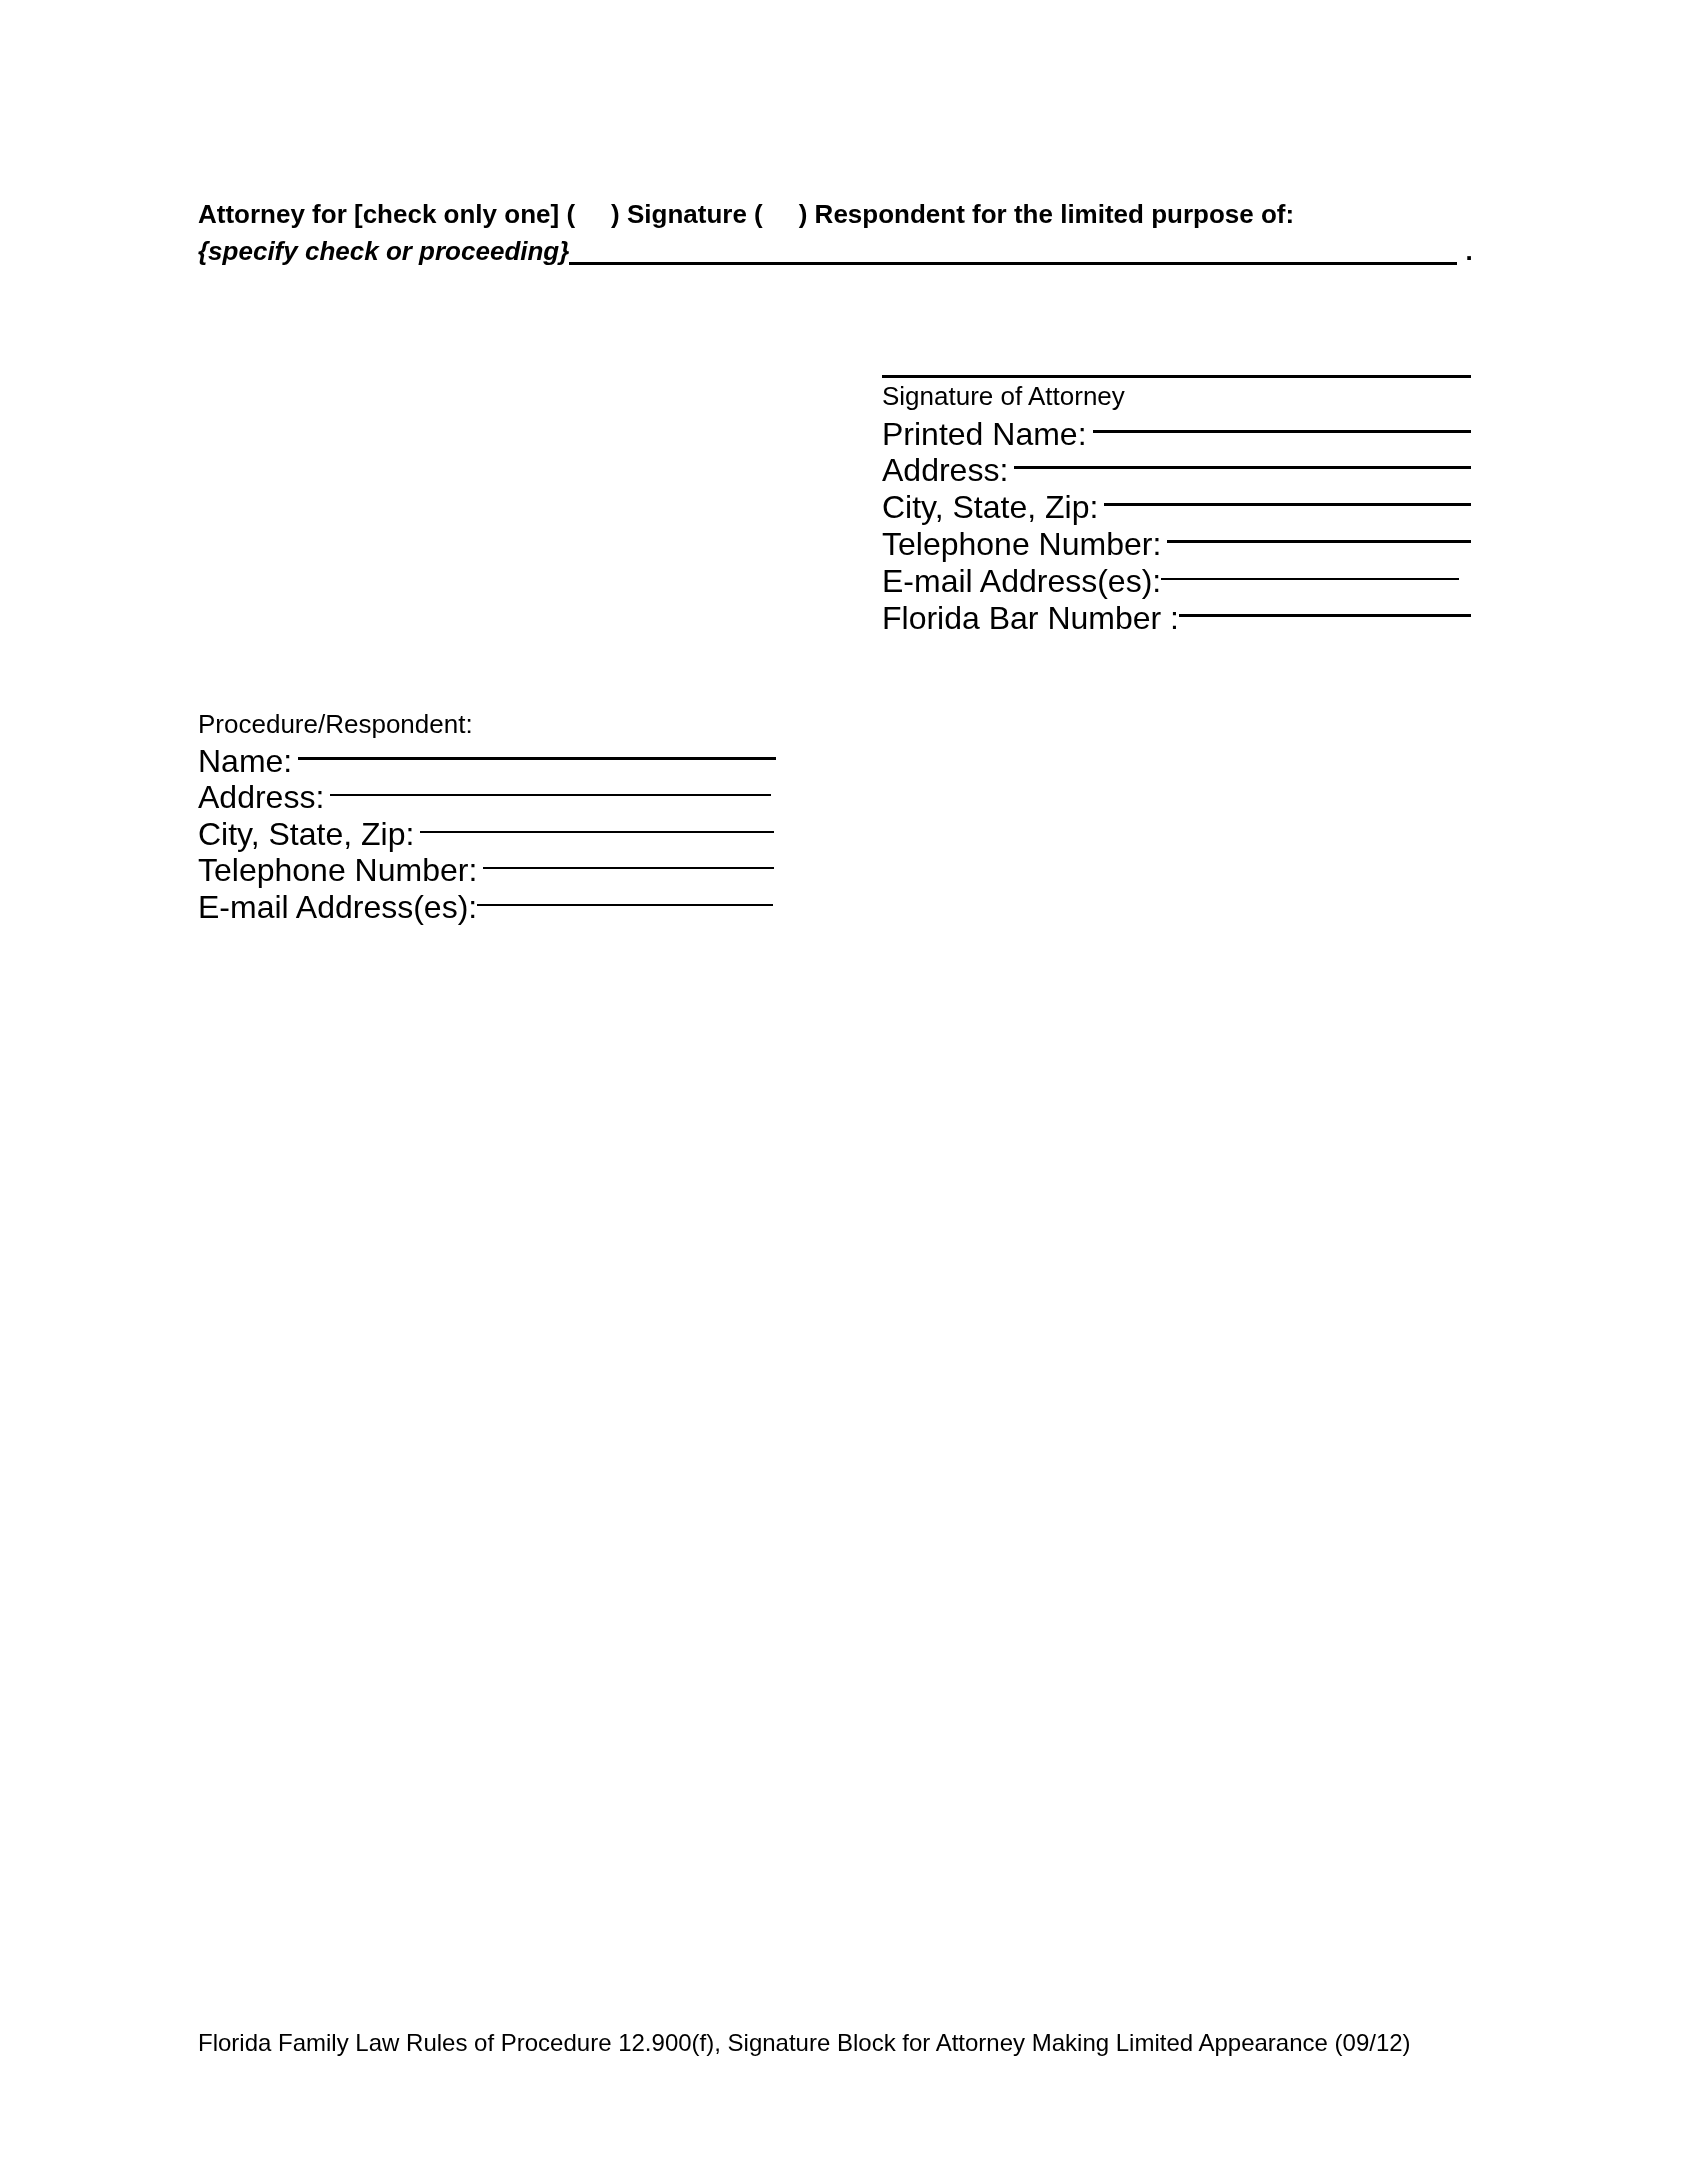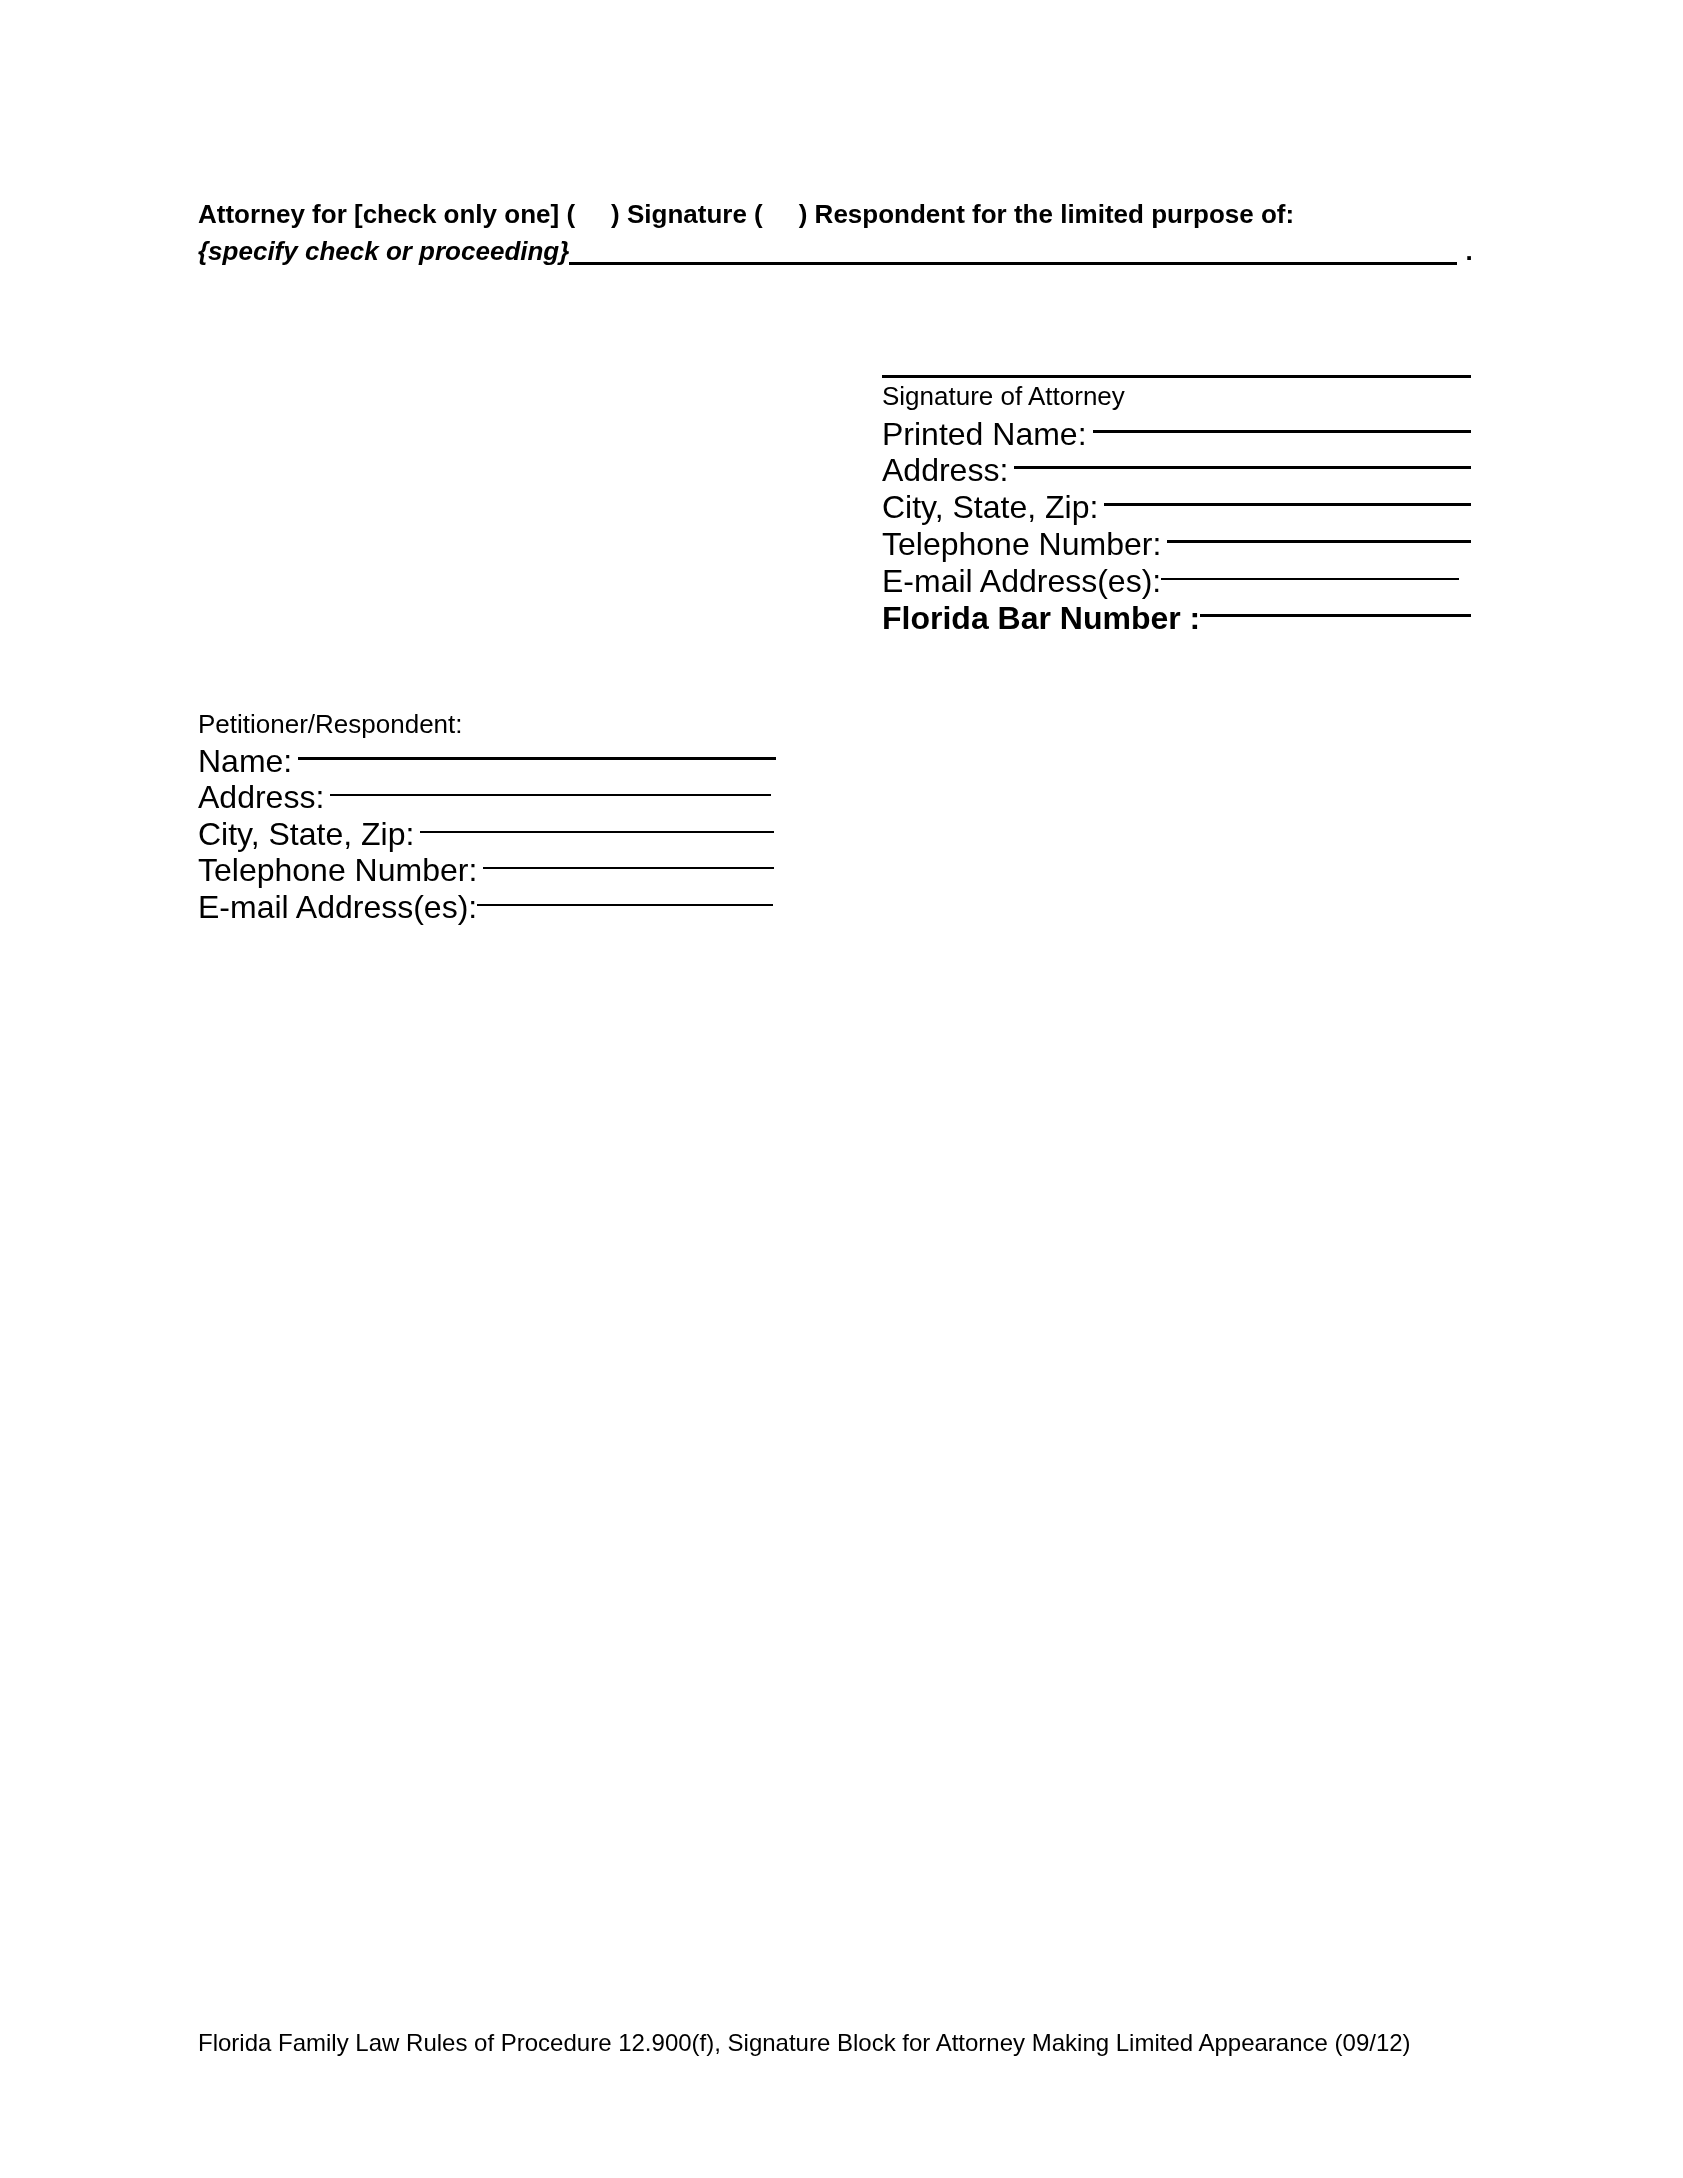--- a/index.html
+++ b/index.html
@@ -44,26 +44,26 @@
   <span class="fill"></span>
 </div>
 <div class="row" style="left:882px; top:526px; width:589px;">
   <span class="lbl">Telephone Number:</span>
   <span class="fill"></span>
 </div>
 <div class="row" style="left:882px; top:563px; width:577px;">
   <span class="lbl" style="padding-right:0">E-mail Address(es):</span>
   <span class="fill thin"></span>
 </div>
-<div class="row" style="left:882px; top:600px; width:589px;font-weight:bold;">
+<div class="row" style="left:882px; top:600px; width:589px;">
   <span class="lbl" style="padding-right:0">Florida Bar Number :</span>
   <span class="fill"></span>
 </div>
 
-<div class="abs" style="left:198px; top:706px; font-size:26px; line-height:37px;">Petitioner/Respondent:</div>
+<div class="abs" style="left:198px; top:706px; font-size:26px; line-height:37px;">Procedure/Respondent:</div>
 
 <div class="row" style="left:198px; top:743px; width:578px;">
   <span class="lbl">Name:</span>
   <span class="fill"></span>
 </div>
 <div class="row" style="left:198px; top:779px; width:573px;">
   <span class="lbl">Address:</span>
   <span class="fill thin"></span>
 </div>
 <div class="row" style="left:198px; top:816px; width:576px;">

